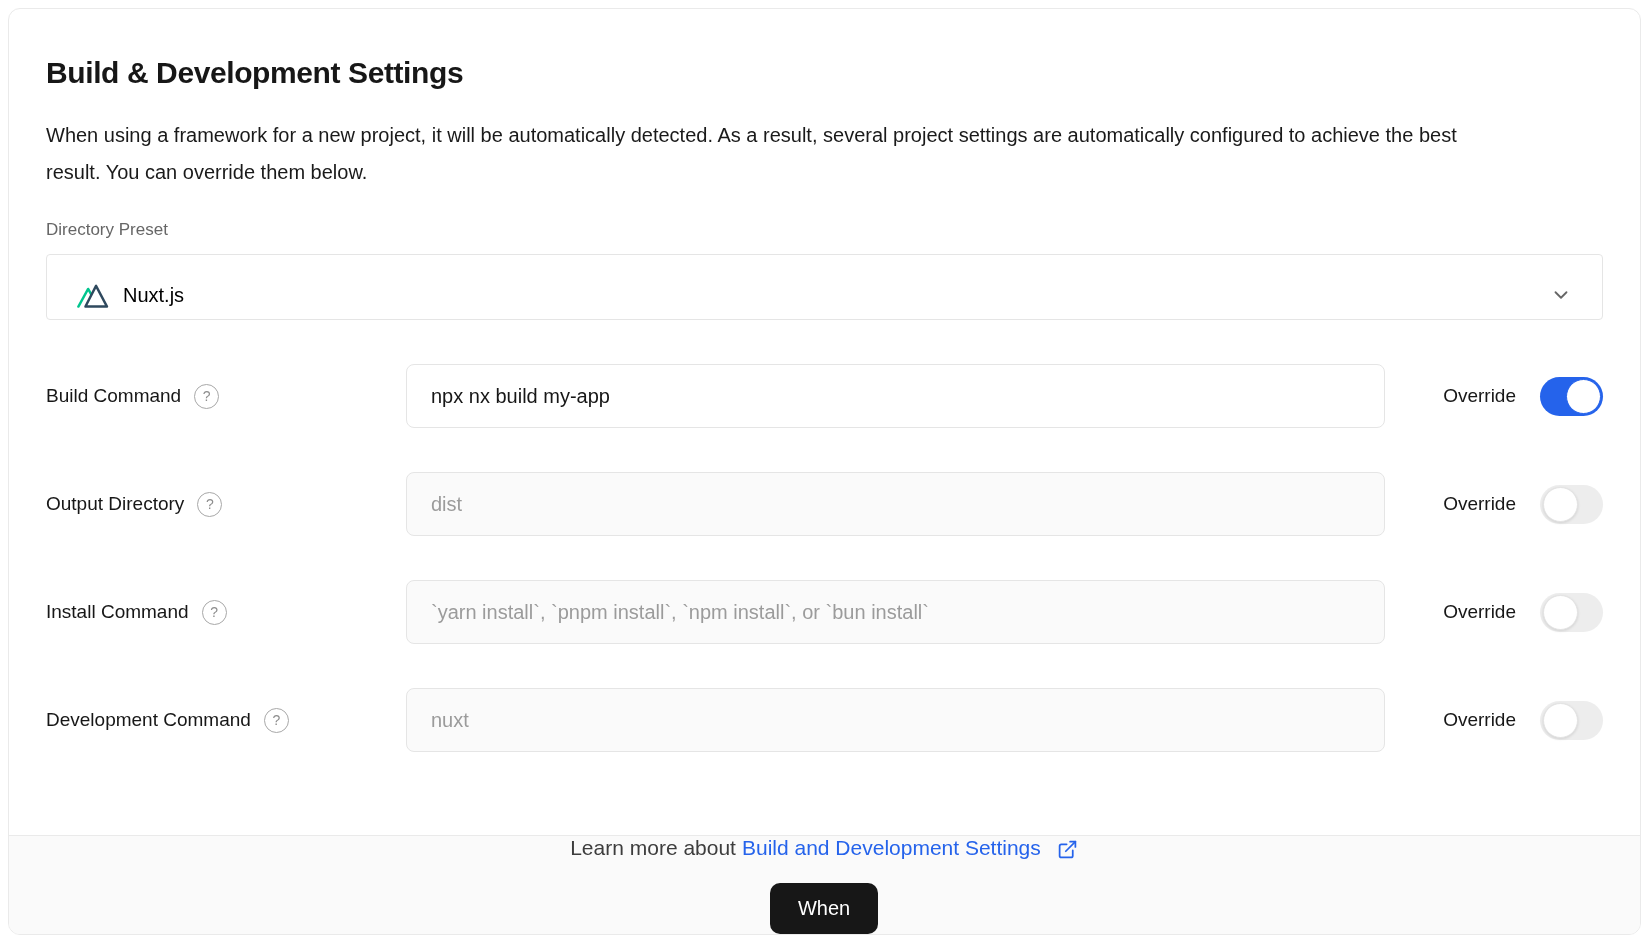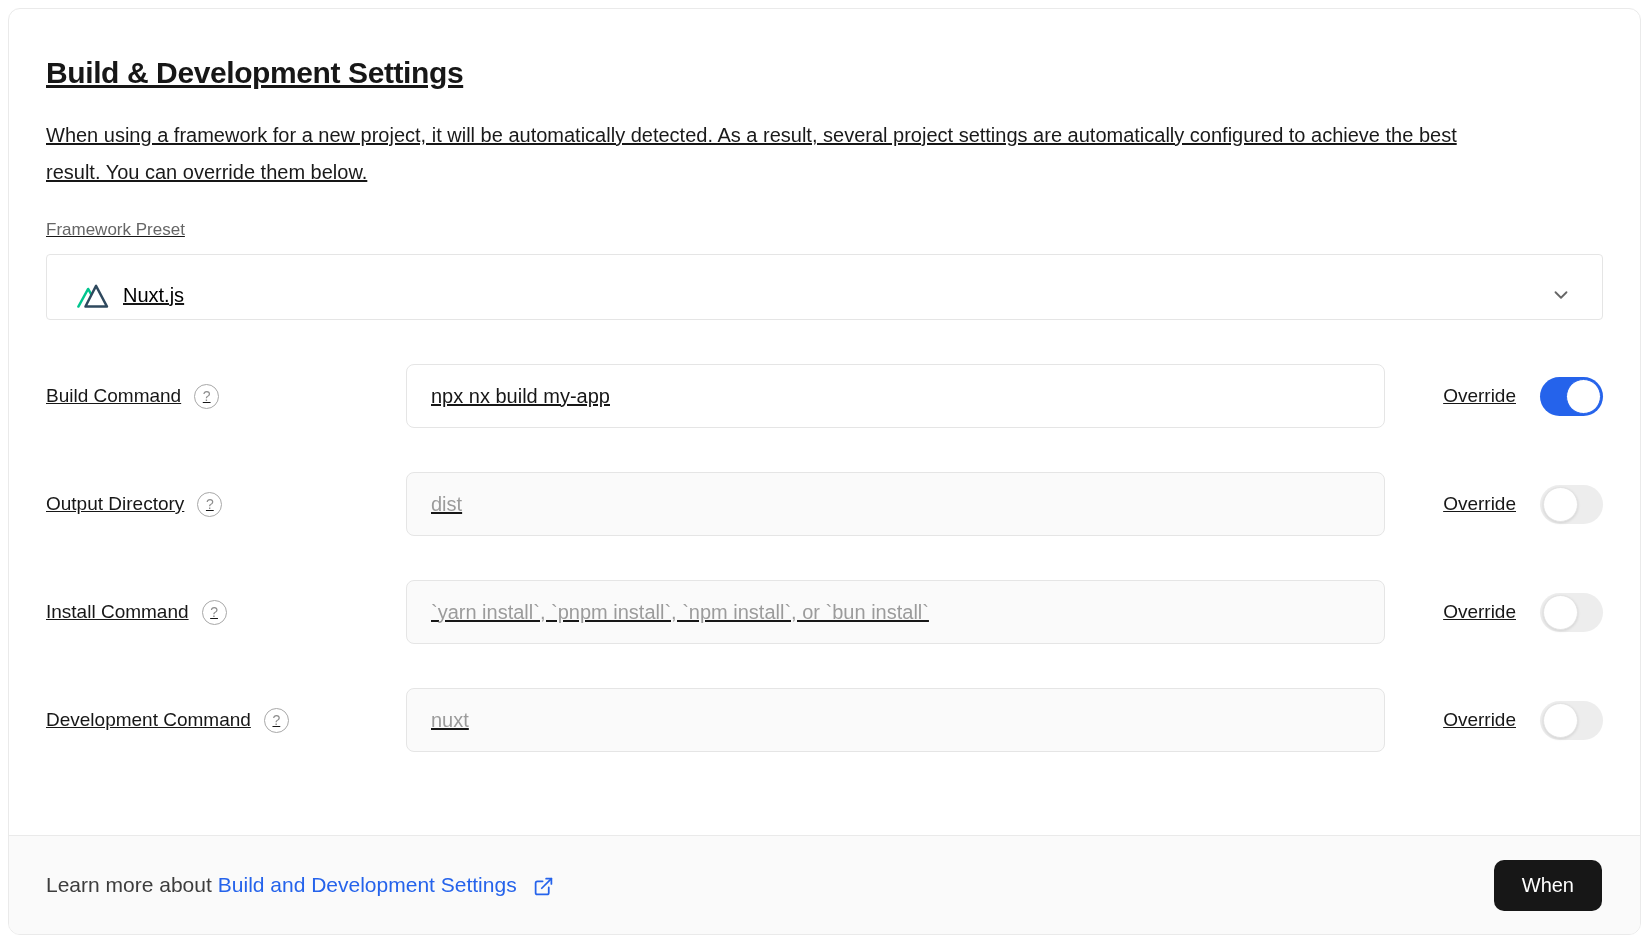--- a/index.html
+++ b/index.html
@@ -19,21 +19,20 @@
     background: #ffffff;
     border: 1px solid #eaeaea;
     border-radius: 12px;
     display: flex;
     flex-direction: column;
     overflow: hidden;
   }
   .card-body {
     flex: 1;
     padding: 36px 37px 0 37px;
-    text-decoration: underline;
   }
   .panel-title {
     font-size: 30px;
     font-weight: 700;
     letter-spacing: -0.4px;
     color: #171717;
     margin: 8px 0 0 0;
     line-height: 40px;
   }
   .panel-desc {
@@ -164,20 +163,21 @@
     box-shadow: none;
   }
   .card-footer {
     height: 99px;
     background: #fafafa;
     border-top: 1px solid #eaeaea;
     display: flex;
     align-items: center;
     justify-content: space-between;
     padding: 0 38px 0 37px;
+    flex-direction: column;
   }
   .learn-more {
     font-size: 21px;
     color: #3d3d3d;
     display: flex;
     align-items: center;
     gap: 6px;
   }
   .learn-link {
     color: var(--accent_blue, #2563eb);
@@ -213,21 +213,21 @@
 </head>
 <body>
 
 <div class="card">
   <div class="card-body">
 
     <h2 class="panel-title">Build &amp; Development Settings</h2>
 
     <p class="panel-desc">When using a framework for a new project, it will be automatically detected. As a result, several project settings are automatically configured to achieve the best result. You can override them below.</p>
 
-    <div class="field-label">Framework Preset</div>
+    <div class="field-label">Directory Preset</div>
 
     <div class="framework-select">
       <div class="framework-left">
         <svg class="nuxt-icon" viewBox="0 0 26 23">
           <polyline class="nuxt-green" points="1,21 9,6.5 13.5,14.5"></polyline>
           <polygon class="nuxt-dark" points="15.5,4 6.8,21 24.5,21"></polygon>
         </svg>
         <span class="framework-name">Nuxt.js</span>
       </div>
       <svg class="chevron-down" viewBox="0 0 24 24">

